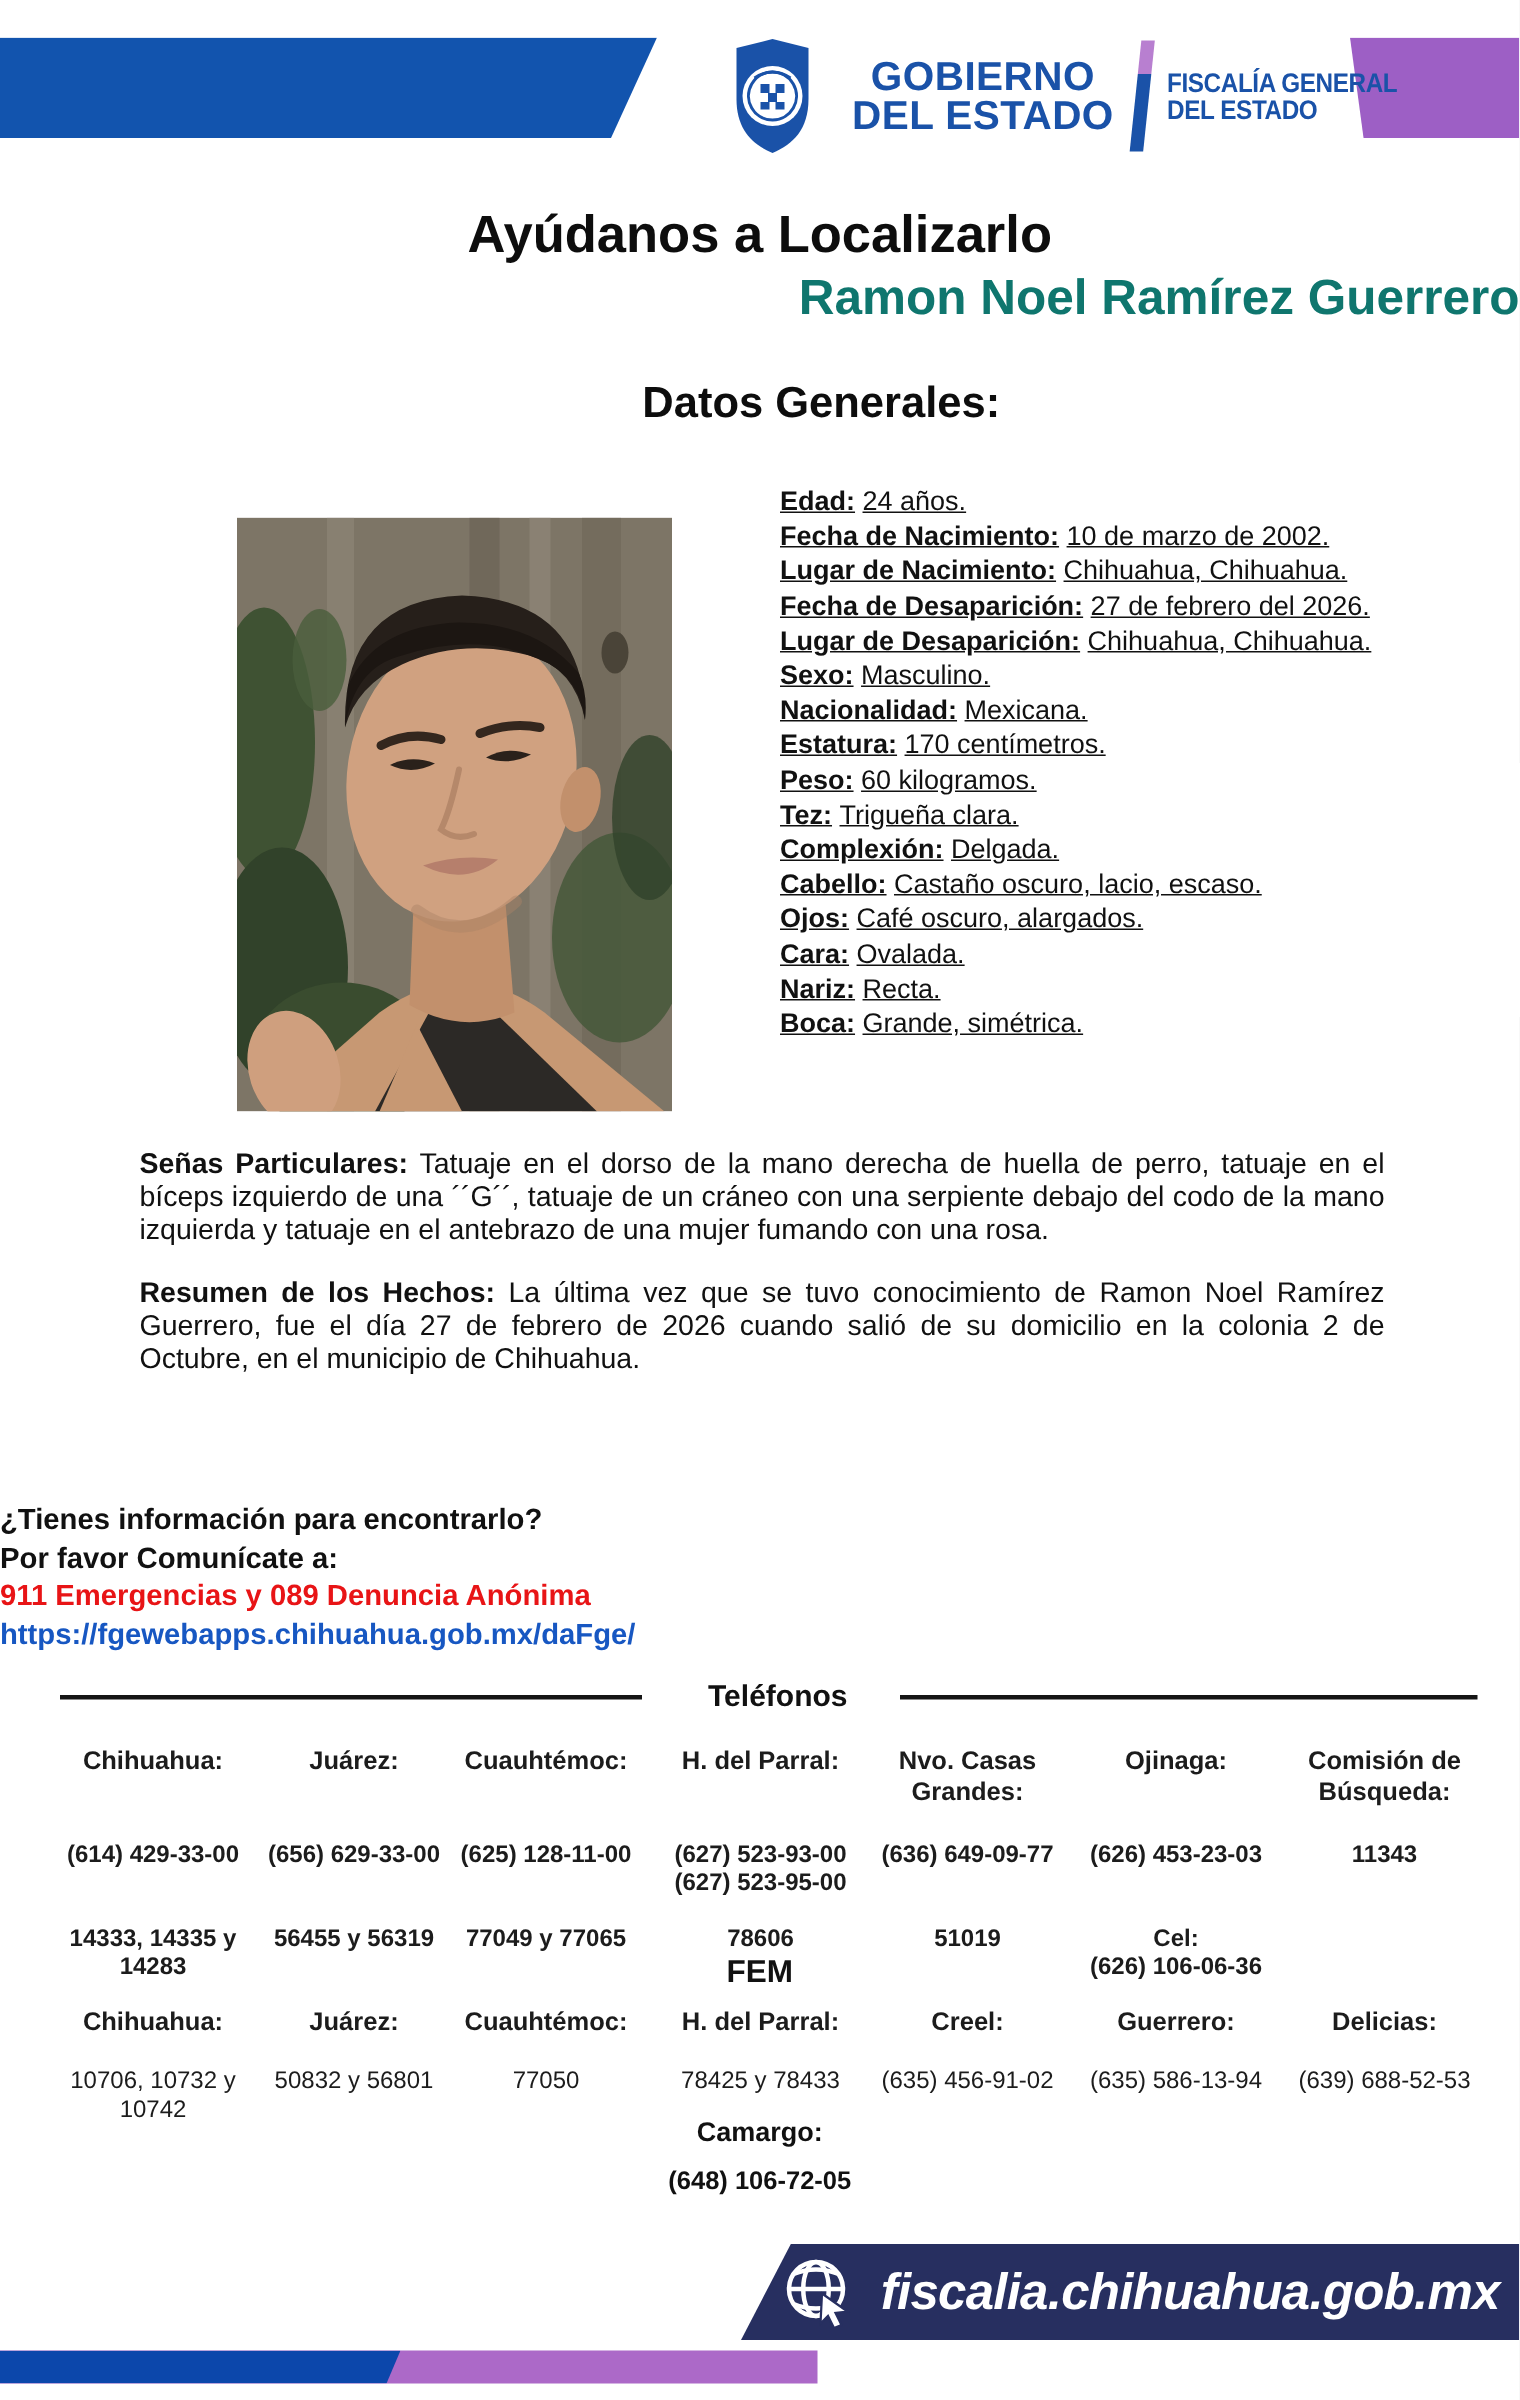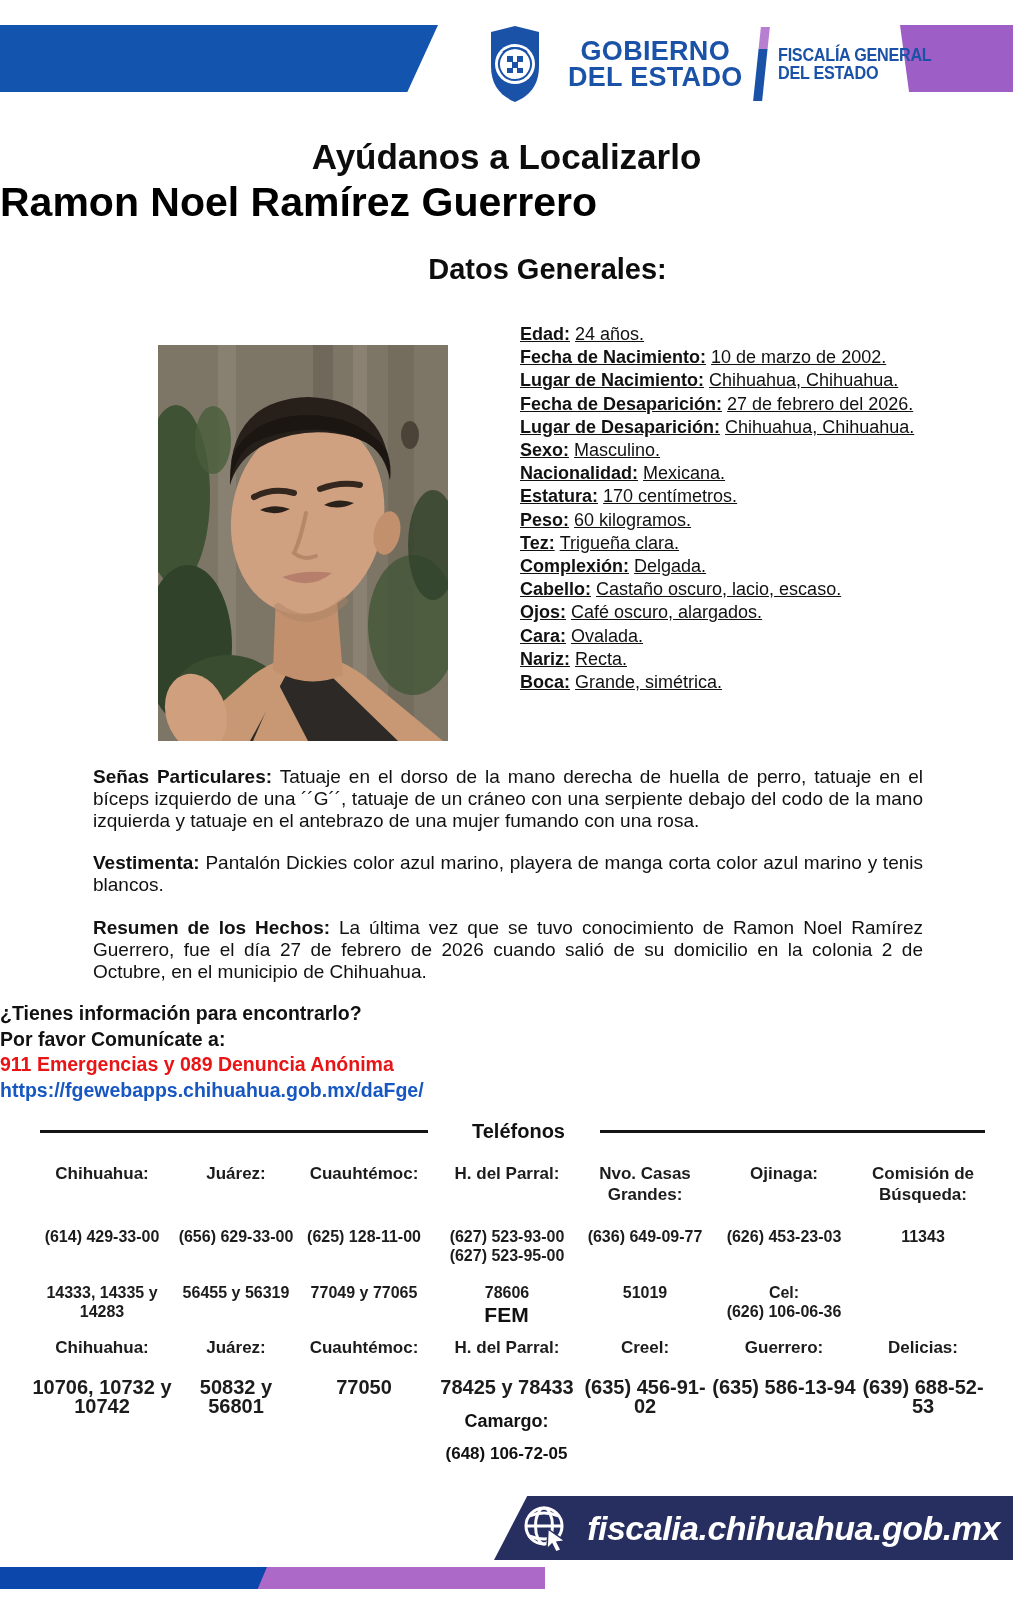--- a/index.html
+++ b/index.html
@@ -17,22 +17,22 @@
   .gob{color:#1A52A8;font-weight:bold;font-size:27px;line-height:26px;text-align:center;
        letter-spacing:.3px;margin-left:25px;white-space:nowrap;}
   .logo-divider{width:9px;height:74px;margin:0 12px 0 14px;transform:skewX(-6deg);
        background:linear-gradient(#B87FD0 0 30%,#1A52A8 30% 100%);}
   .fge{color:#1A52A8;font-weight:bold;font-size:18px;line-height:18px;transform:scaleX(.9);
        transform-origin:left center;white-space:nowrap;letter-spacing:-.3px;}
 
   
   .t1{position:absolute;top:137px;left:0;width:100%;text-align:center;
       font-size:35px;font-weight:bold;color:#0d0d0d;}
-  .t2{position:absolute;top:179px;left:0;width:100%;text-align:left;
-      font-size:41px;font-weight:bold;color:#000000;}
+  .t2{position:absolute;top:179px;left:0;width:100%;text-align:right;
+      font-size:33px;font-weight:bold;color:#0f766e;}
   .t3{position:absolute;top:253px;left:0;width:100%;text-align:center;
       font-size:29px;font-weight:bold;color:#0d0d0d;padding-left:41px;}
 
   
   .photo{position:absolute;left:158px;top:345px;width:290px;height:396px;overflow:hidden;}
   .dl{position:absolute;left:520px;top:323px;width:428px;font-size:18px;line-height:23.2px;text-decoration:underline;}
   .dl b{margin-right:5px;}
 
   
   .paras{position:absolute;left:93px;top:766px;width:830px;font-size:19px;line-height:21.8px;
@@ -59,21 +59,21 @@
   .telgrid .cell{font-weight:bold;font-size:16px;line-height:19px;white-space:pre-line;}
   .telgrid .vr1{padding-top:22px;}
   .telgrid .vr2{padding-top:18px;}
 
   .fem-heading{position:absolute;top:1303px;left:0;width:100%;text-align:center;
                font-size:21px;font-weight:bold;}
   .femgrid{position:absolute;left:27px;top:1337px;width:960px;display:grid;
            grid-template-columns:150px 118px 138px 148px 128px 150px 128px;
            text-align:center;color:#1c1c1c;}
   .femgrid .hdr{font-weight:bold;font-size:17px;line-height:21px;}
-  .femgrid .cell{font-weight:bold;font-size:20px;line-height:19px;white-space:pre-line;padding-top:20px;}
+  .femgrid .cell{font-weight:normal;font-size:16px;line-height:19px;white-space:pre-line;padding-top:20px;}
 
   .camargo{position:absolute;top:1411px;left:0;width:100%;text-align:center;
            font-size:18px;font-weight:bold;}
   .camargo-phone{position:absolute;top:1444px;left:0;width:100%;text-align:center;
            font-size:17px;font-weight:bold;}
 
   
   .stripe-purple{position:absolute;left:0;top:1567px;width:545px;height:22px;background:#AC69C8;}
   .stripe-blue{position:absolute;left:0;top:1567px;width:267px;height:22px;background:#0C47AB;
                clip-path:polygon(0 0,100% 0,96.5% 100%,0 100%);}
@@ -186,21 +186,20 @@
     <div><b>Complexión:</b><span>Delgada.</span></div>
     <div><b>Cabello:</b><span>Castaño oscuro, lacio, escaso.</span></div>
     <div><b>Ojos:</b><span>Café oscuro, alargados.</span></div>
     <div><b>Cara:</b><span>Ovalada.</span></div>
     <div><b>Nariz:</b><span>Recta.</span></div>
     <div><b>Boca:</b><span>Grande, simétrica.</span></div>
   </div>
 
   <div class="paras">
     <p><b>Señas Particulares:</b> <span>Tatuaje en el dorso de la mano derecha de huella de perro, tatuaje en el bíceps izquierdo de una ´´G´´, tatuaje de un cráneo con una serpiente debajo del codo de la mano izquierda y tatuaje en el antebrazo de una mujer fumando con una rosa.</span></p>
-    <p><b>Vestimenta:</b> <span>Pantalón Dickies color azul marino, playera de manga corta color azul marino y tenis blancos.</span></p>
     <p><b>Resumen de los Hechos:</b> <span>La última vez que se tuvo conocimiento de Ramon Noel Ramírez Guerrero, fue el día 27 de febrero de 2026 cuando salió de su domicilio en la colonia 2 de Octubre, en el municipio de Chihuahua.</span></p>
   </div>
 
   <div class="contact">
     <div>¿Tienes información para encontrarlo?</div>
     <div>Por favor Comunícate a:</div>
     <div class="red">911 Emergencias y 089 Denuncia Anónima</div>
     <div><a href="#">https://fgewebapps.chihuahua.gob.mx/daFge/</a></div>
   </div>
 

